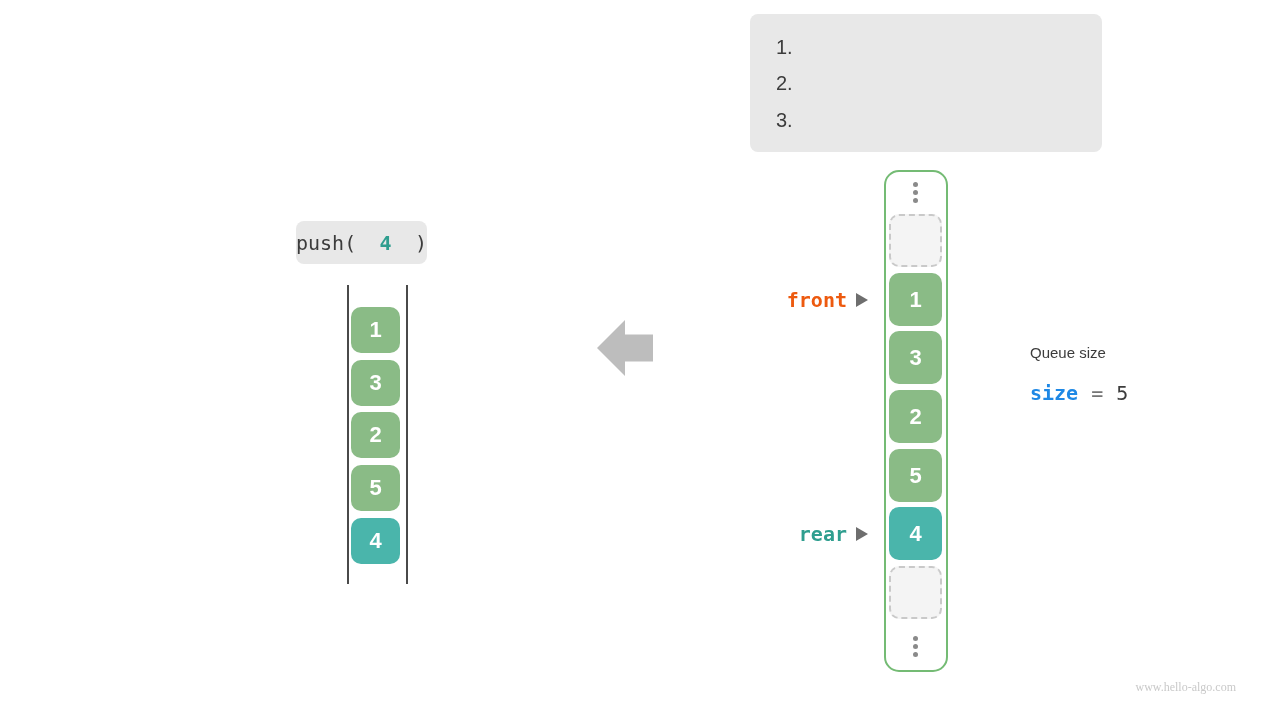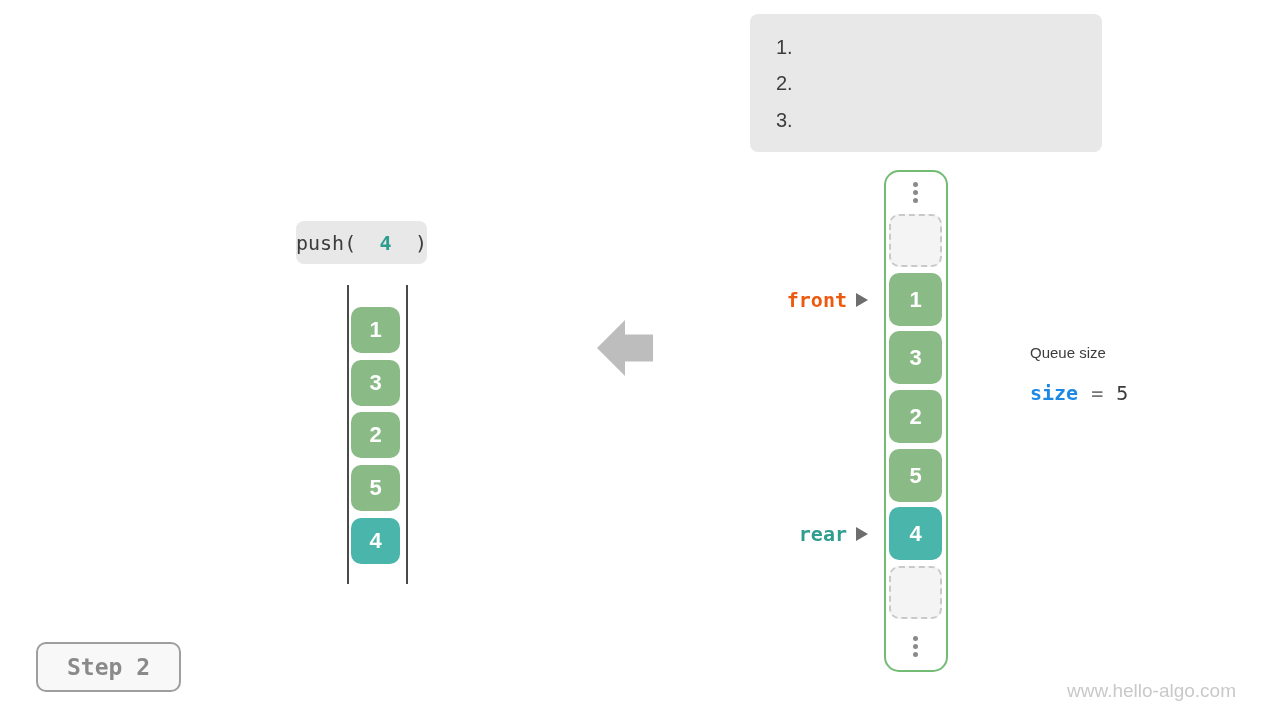--- a/index.html
+++ b/index.html
@@ -154,22 +154,22 @@
     background: #f8f8f8;
     display: flex; align-items: center; justify-content: center;
     font-family: "DejaVu Sans Mono", monospace;
     font-weight: bold; font-size: 23px;
     color: var(--step-text, #8a8a8a);
   }
 
   
   .watermark {
     position: absolute; right: 44px; top: 680px;
-    font-family: Liberation Sans, sans-serif;
-    font-size: 19px; color: var(--watermark, #c9c9c9);
+    font-family: Liberation Serif, serif;
+    font-size: 12px; color: var(--watermark, #c9c9c9);
   }
 </style>
 </head>
 <body>
 
 <div class="canvas">
 
   <div class="instruction-box">
     <div class="instr-row">
       <span class="instr-num">1.</span>
@@ -226,17 +226,16 @@
     <span class="ptr-arrow"></span>
   </div>
 
   <div class="queue-size-title">Queue size</div>
   <div class="queue-size-expr">
     <span class="var">size</span>
     <span class="eq">=</span>
     <span class="val">5</span>
   </div>
 
-  <div class="step-box">Step 2</div>
 
   <div class="watermark">www.hello-algo.com</div>
 
 </div>
 
 </body></html>

